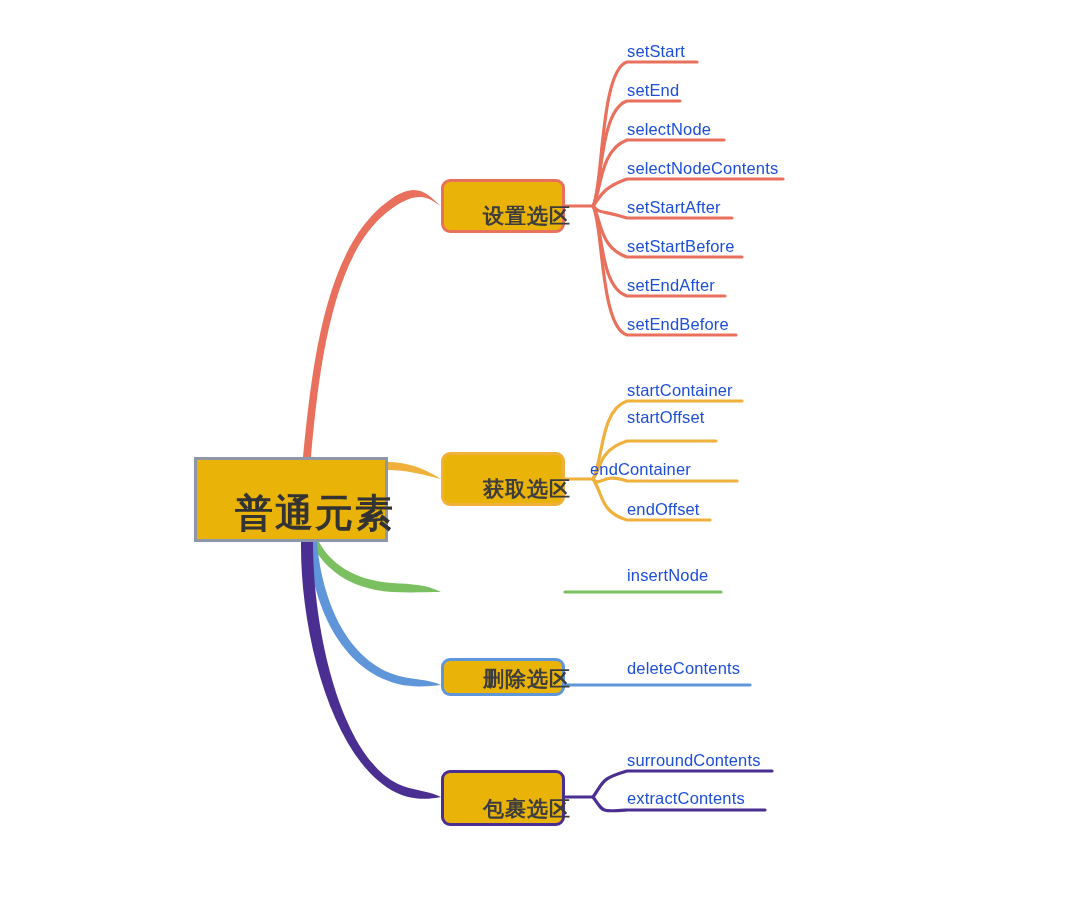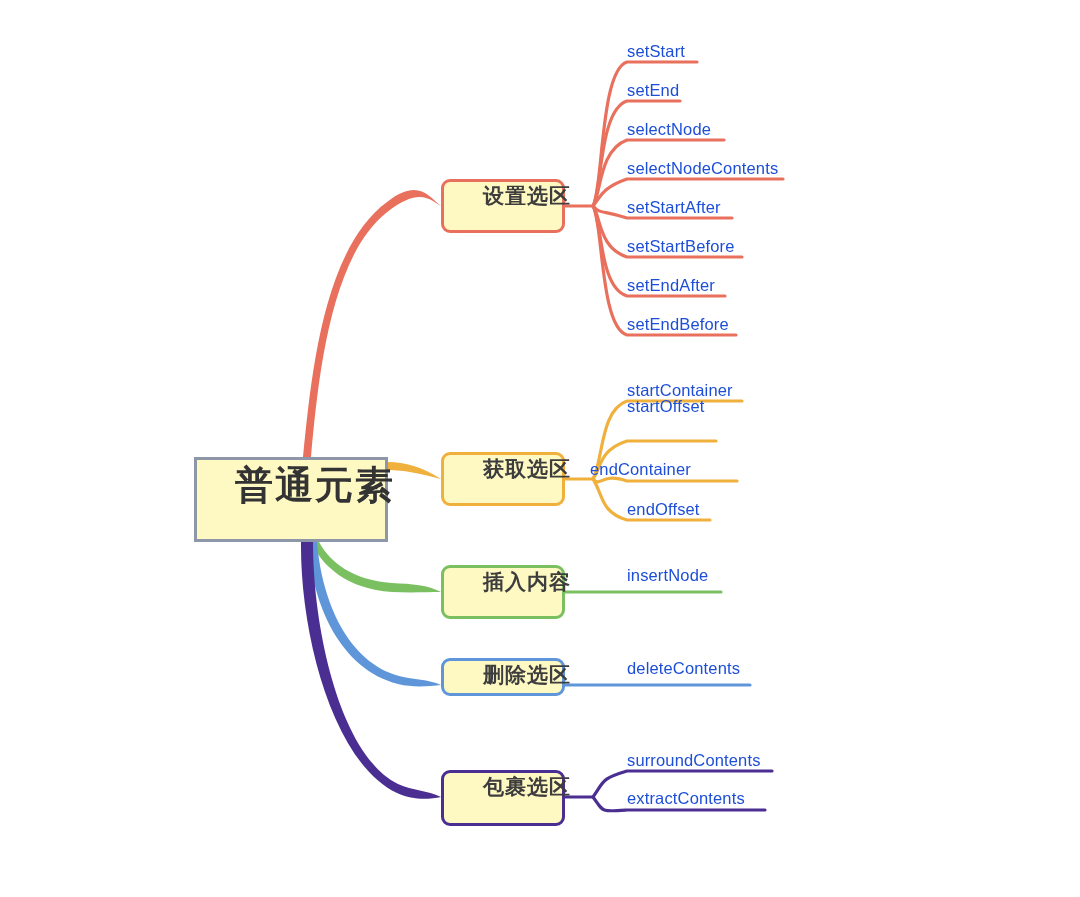--- a/index.html
+++ b/index.html
@@ -22,23 +22,23 @@
     left: 0;
     top: 0;
     width: 1080px;
     height: 897px;
     pointer-events: none;
   }
   .node {
     position: absolute;
     box-sizing: border-box;
     display: flex;
-    align-items: flex-start;
+    align-items: flex-end;
     justify-content: center;
-    background: #fef9c3;
+    background: #eab308;
     border-style: solid;
     color: #3d3d3d;
     white-space: nowrap;
     padding-left: 48px;
   }
   .node-root {
     border-width: 3px;
     border-radius: 0;
     font-size: 38px;
     letter-spacing: 2px;
@@ -128,41 +128,38 @@
   <div class="node node-root" style="left:194px; top:457px; width:194px; height:85px; border-color:#8d97a8;">
     <span>普通元素</span>
   </div>
 
   <div class="node node-branch" style="left:441px; top:179px; width:124px; height:54px; border-color:#e8705c;">
     <span>设置选区</span>
   </div>
   <div class="node node-branch" style="left:441px; top:452px; width:124px; height:54px; border-color:#f0b03c;">
     <span>获取选区</span>
   </div>
-  <div class="node node-branch" style="left:441px; top:565px; width:124px; height:54px; border-color:#7ac061;">
-    <span>插入内容</span>
-  </div>
   <div class="node node-branch" style="left:441px; top:658px; width:124px; height:38px; border-color:#5f95d9;">
     <span>删除选区</span>
   </div>
   <div class="node node-branch" style="left:441px; top:770px; width:124px; height:56px; border-color:#4b2e91;">
     <span>包裹选区</span>
   </div>
 
   <div class="leaf-label" style="left:627px; top:42px;">setStart</div>
   <div class="leaf-label" style="left:627px; top:81px;">setEnd</div>
   <div class="leaf-label" style="left:627px; top:120px;">selectNode</div>
   <div class="leaf-label" style="left:627px; top:159px;">selectNodeContents</div>
   <div class="leaf-label" style="left:627px; top:198px;">setStartAfter</div>
   <div class="leaf-label" style="left:627px; top:237px;">setStartBefore</div>
   <div class="leaf-label" style="left:627px; top:276px;">setEndAfter</div>
   <div class="leaf-label" style="left:627px; top:315px;">setEndBefore</div>
 
   <div class="leaf-label" style="left:627px; top:381px;">startContainer</div>
-  <div class="leaf-label" style="left:627px; top:397px;">startOffset</div>
+  <div class="leaf-label" style="left:627px; top:408px;">startOffset</div>
   <div class="leaf-label" style="left:590px; top:460px;">endContainer</div>
   <div class="leaf-label" style="left:627px; top:500px;">endOffset</div>
 
   <div class="leaf-label" style="left:627px; top:566px;">insertNode</div>
 
   <div class="leaf-label" style="left:627px; top:659px;">deleteContents</div>
 
   <div class="leaf-label" style="left:627px; top:751px;text-align:center;">surroundContents</div>
   <div class="leaf-label" style="left:627px; top:789px;">extractContents</div>
 

